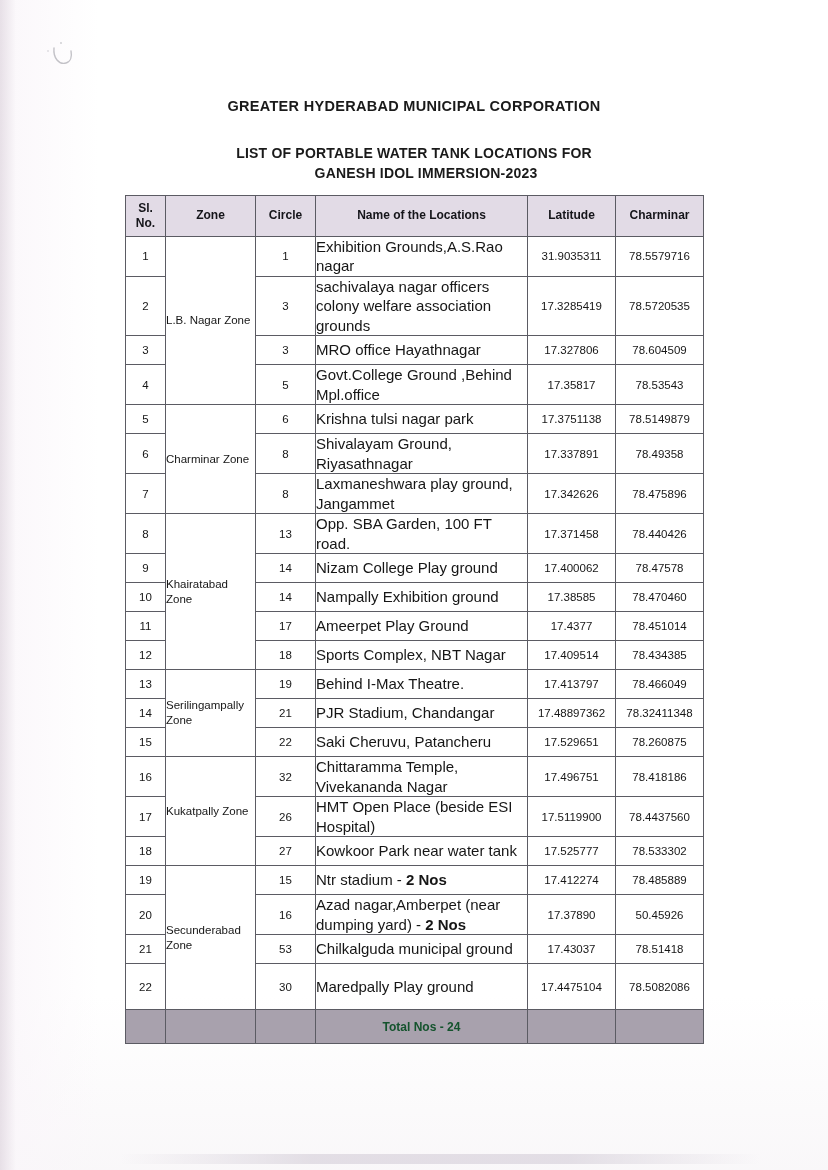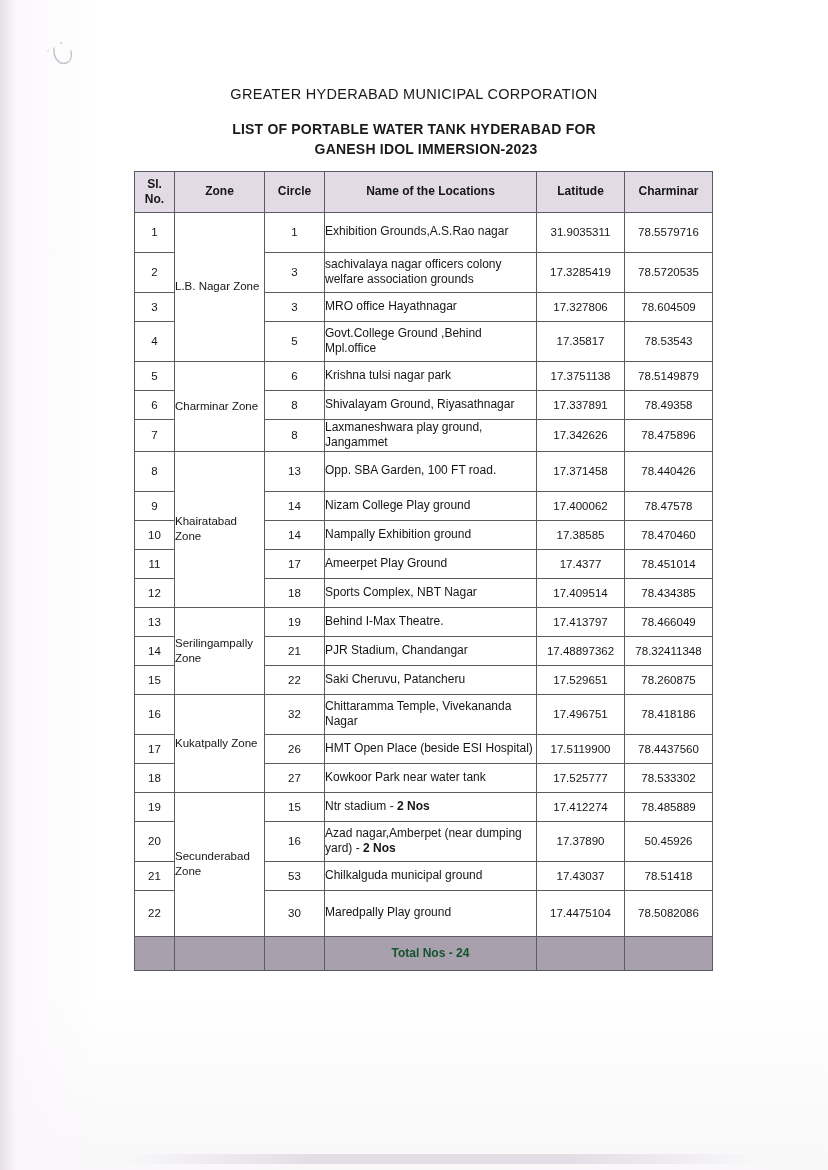--- a/index.html
+++ b/index.html
@@ -55,24 +55,24 @@
     left: 0; top: 0;
     width: 828px;
   }
 
   .titles {
     text-align: center;
     padding-top: 86px;
   }
   .title-main {
     font-size: 14.5px;
-    font-weight: normal;
+    font-weight: bold;
     letter-spacing: 0.3px;
     color: #1a1a1a;
-    margin: 0;
+    margin: 12px;
   }
   .title-sub {
     font-size: 14px;
     font-weight: bold;
     letter-spacing: 0.2px;
     color: #1a1a1a;
     margin: 0;
     padding-top: 17px;
     line-height: 1.45;
   }
@@ -81,21 +81,20 @@
   .table-wrap {
     margin: 11px auto 0 auto;
     width: 578px;
   }
 
   table.loc {
     border-collapse: collapse;
     width: 100%;
     table-layout: fixed;
     color: #161616;
-    margin-left: 9px;
   }
   table.loc th, table.loc td {
     border: 1px solid #5b5b63;
     padding: 0;
   }
 
   thead th {
     background: #e2dbe6;
     font-size: 12px;
     font-weight: bold;
@@ -122,21 +121,21 @@
     font-size: 11.5px;
     line-height: 1.3;
     vertical-align: middle;
   }
   td.circle {
     text-align: center;
     font-size: 11.5px;
   }
   td.name {
     text-align: left;
-    font-size: 12px;
+    font-size: 15px;
     padding: 0 5px 0 6px;
     line-height: 1.3;
   }
   td.lat, td.lon {
     text-align: center;
     font-size: 11.5px;
   }
   td.name b { font-weight: bold; }
 
   tr.r { height: 29px; }
@@ -165,21 +164,21 @@
   <path d="M10,12 C9,22 15,29 22,27 C27,25.5 28,20 27,15" fill="none" stroke="#8a8a93" stroke-width="1.4" stroke-linecap="round"></path>
   <circle cx="17" cy="7" r="0.9" fill="#9a9aa2"></circle>
   <circle cx="4" cy="15" r="0.8" fill="#9a9aa2"></circle>
 </svg>
 
 <div class="doc">
 
   <div class="titles">
     <p class="title-main">GREATER HYDERABAD MUNICIPAL CORPORATION</p>
     <p class="title-sub">
-      <span class="l1">LIST OF PORTABLE WATER TANK HYDERABAD FOR</span>
+      <span class="l1">LIST OF PORTABLE WATER TANK LOCATIONS FOR</span>
       <span class="l2">GANESH IDOL IMMERSION-2023</span>
     </p>
   </div>
 
   <div class="table-wrap">
     <table class="loc">
       <colgroup>
         <col class="c-sl">
           <col class="c-zone">
           <col class="c-circle">

